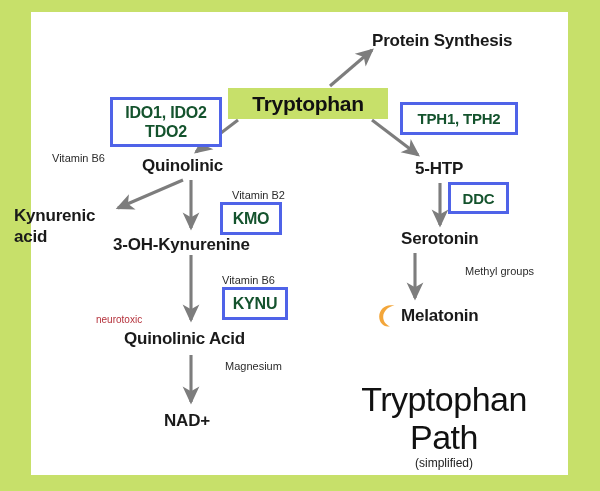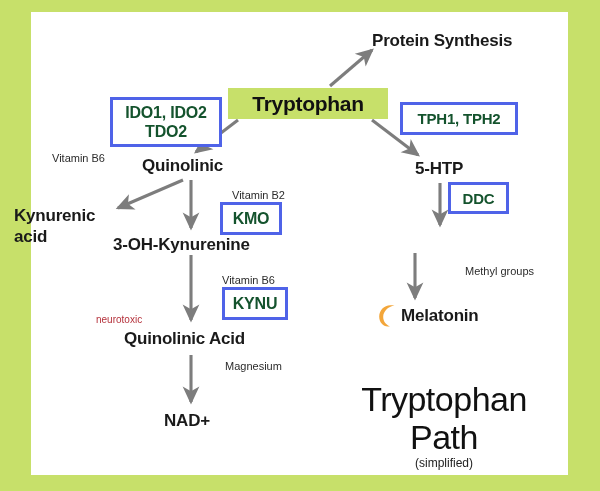--- a/index.html
+++ b/index.html
@@ -132,20 +132,21 @@
   </div>
 
   <div class="node" style="left:113px;top:234px;">3-OH-Kynurenine</div>
 
   <div class="node" style="left:124px;top:328px;">Quinolinic Acid</div>
 
   <div class="node" style="left:164px;top:410px;">NAD+</div>
 
   <div class="node" style="left:415px;top:158px;">5-HTP</div>
 
+  <div class="node" style="left:401px;top:228px;">Serotonin</div>
 
   <svg class="moon" style="left:379px;top:304px;" viewBox="0 0 20 24">
     <path d="M15.5,1.6 C9.0,2.6 4.2,7.5 4.2,13.0 C4.2,17.2 6.9,20.8 10.9,22.3
              C10.2,22.4 9.5,22.5 8.8,22.5 C3.9,22.5 0.2,18.3 0.2,12.6
              C0.2,6.3 5.1,1.2 11.3,1.2 C12.7,1.2 14.2,1.3 15.5,1.6 Z" fill="#f3a63a"></path>
   </svg>
   <div class="node" style="left:401px;top:305px;">Melatonin</div>
 
   <div class="enzyme" style="left:110px;top:97px;width:106px;height:44px;font-size:16px;">
     <span>IDO1, IDO2</span>

